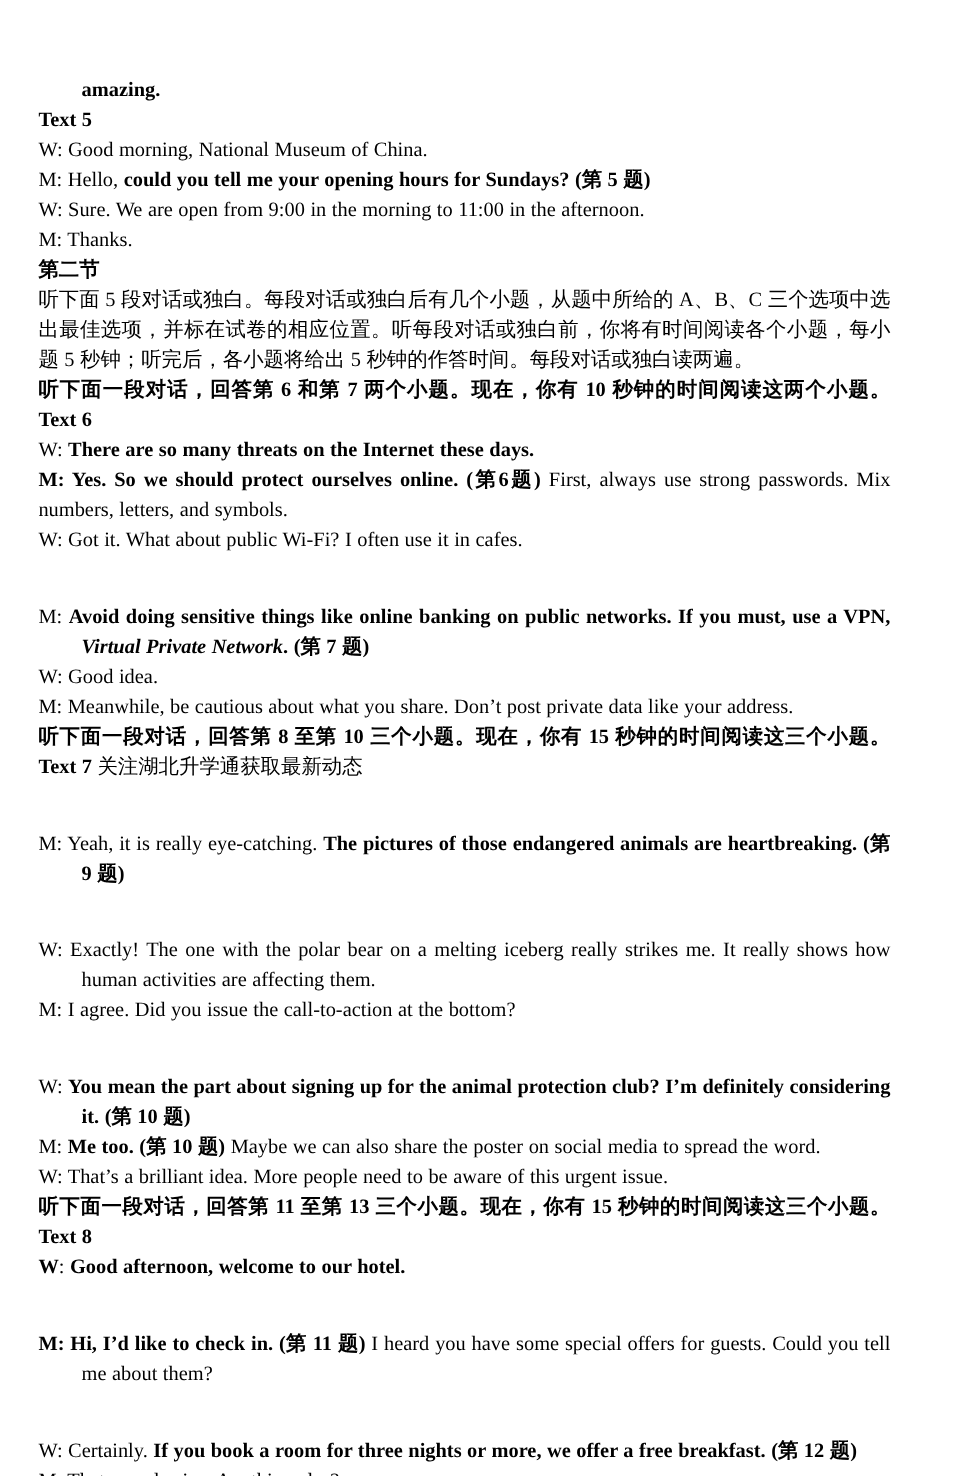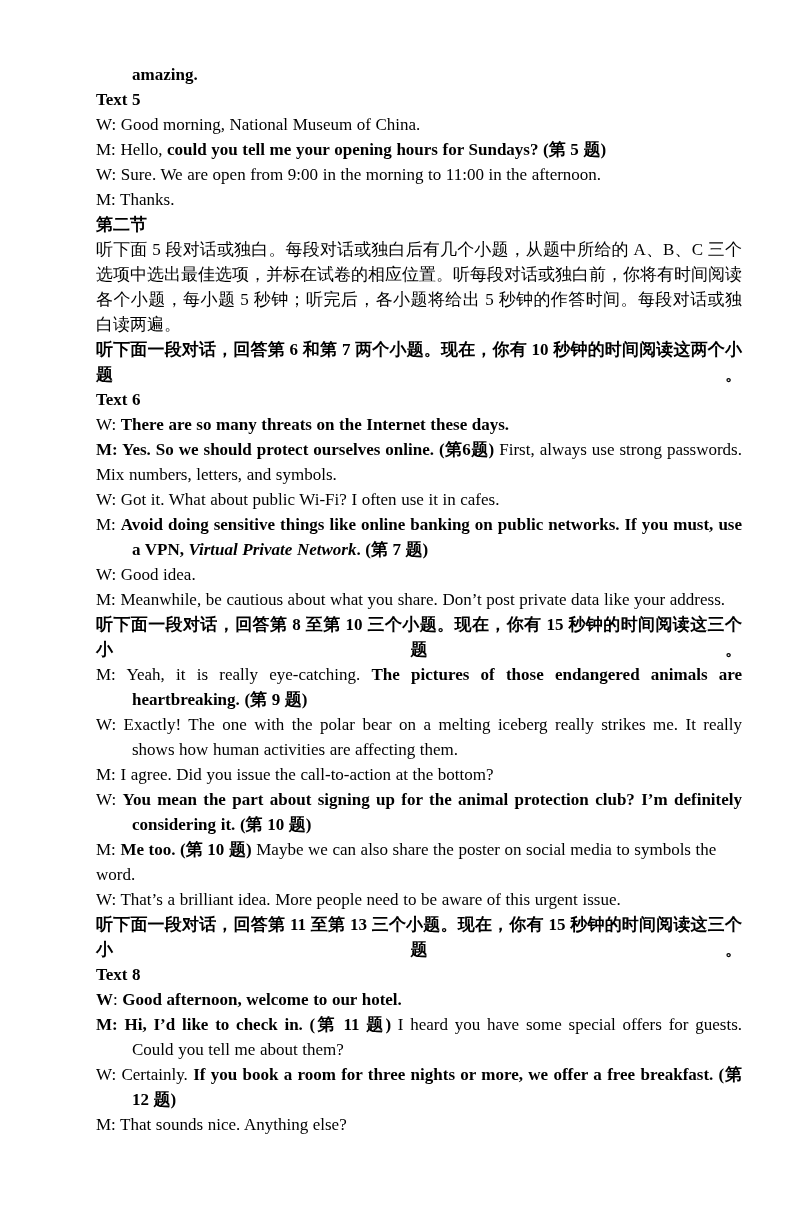--- a/index.html
+++ b/index.html
@@ -2,40 +2,41 @@
 <html><head>
 <meta charset="utf-8">
 <style>
   html, body { margin: 0; padding: 0; background: #ffffff; }
   .page {
     position: relative;
     width: 800px;
     height: 1230px;
     background: #ffffff;
     box-sizing: border-box;
-    padding: 62px 58px 0 96px;
+    padding: 62px 58px 0 32px;
     font-family: "Liberation Serif", "DejaVu Serif", serif;
     font-size: 17px;
     line-height: 25px;
     color: #000000;
     overflow: hidden;
   }
   .page p {
     margin: 0;
     word-spacing: 0.02em;
   }
   
   .page p.indent { padding-left: 36px; }
   
   .page p.just { text-align: justify; }
   
   .page p.hang {
     padding-left: 36px;
     text-indent: -36px;
     text-align: justify;
+    margin-top: 39px;
   }
   
   .page p.fill {
     text-align: justify;
     text-align-last: justify;
   }
   
   .page p.gap { }
   .b { font-weight: bold; }
   .i { font-style: italic; }
@@ -55,25 +56,26 @@
       <p class="just"><span>听下面 5 段对话或独白。每段对话或独白后有几个小题，从题中所给的 A、B、C 三个选项中选出最佳选项，并标在试卷的相应位置。听每段对话或独白前，你将有时间阅读各个小题，每小题 5 秒钟；听完后，各小题将给出 5 秒钟的作答时间。每段对话或独白读两遍。</span></p>
       <p class="fill"><span class="b">听下面一段对话，回答第 6 和第 7 两个小题。现在，你有 10 秒钟的时间阅读这两个小题。</span></p>
       <p><span class="b">Text 6</span></p>
       <p><span>W: </span><span class="b">There are so many threats on the Internet these days.</span></p>
       <p class="just"><span class="b">M: Yes. So we should protect ourselves online. (第6题)</span><span> First, always use strong passwords. Mix numbers, letters, and symbols.</span></p>
       <p><span>W: Got it. What about public Wi-Fi? I often use it in cafes.</span></p>
       <p class="hang"><span>M: </span><span class="b">Avoid doing sensitive things like online banking on public networks. If you must, use a VPN, </span><span class="b i">Virtual Private Network</span><span class="b">. (第 7 题)</span></p>
       <p><span>W: Good idea.</span></p>
       <p><span>M: Meanwhile, be cautious about what you share. Don’t post private data like your address.</span></p>
       <p class="fill gap"><span class="b">听下面一段对话，回答第 8 至第 10 三个小题。现在，你有 15 秒钟的时间阅读这三个小题。</span></p>
+      <p><span class="b">Text 7 </span><span>关注湖北升学通获取最新动态</span></p>
       <p class="hang"><span>M: Yeah, it is really eye-catching. </span><span class="b">The pictures of those endangered animals are heartbreaking. (第 9 题)</span></p>
       <p class="hang"><span>W: Exactly! The one with the polar bear on a melting iceberg really strikes me. It really shows how human activities are affecting them.</span></p>
       <p><span>M: I agree. Did you issue the call-to-action at the bottom?</span></p>
       <p class="hang"><span>W: </span><span class="b">You mean the part about signing up for the animal protection club? I’m definitely considering it. (第 10 题)</span></p>
-      <p><span>M: </span><span class="b">Me too. (第 10 题)</span><span> Maybe we can also share the poster on social media to symbols the word.</span></p>
+      <p><span>M: </span><span class="b">Me too. (第 10 题)</span><span> Maybe we can also share the poster on social media to spread the word.</span></p>
       <p><span>W: That’s a brilliant idea. More people need to be aware of this urgent issue.</span></p>
       <p class="fill gap"><span class="b">听下面一段对话，回答第 11 至第 13 三个小题。现在，你有 15 秒钟的时间阅读这三个小题。</span></p>
       <p><span class="b">Text 8</span></p>
       <p><span class="b">W</span><span>: </span><span class="b">Good afternoon, welcome to our hotel.</span></p>
       <p class="hang"><span class="b">M: Hi, I’d like to check in. (第 11 题) </span><span>I heard you have some special offers for guests. Could you tell me about them?</span></p>
       <p class="hang"><span>W: Certainly. </span><span class="b">If you book a room for three nights or more, we offer a free breakfast. (第 12 题)</span></p>
       <p><span>M: That sounds nice. Anything else?</span></p>
     </main>
 </div>
 

